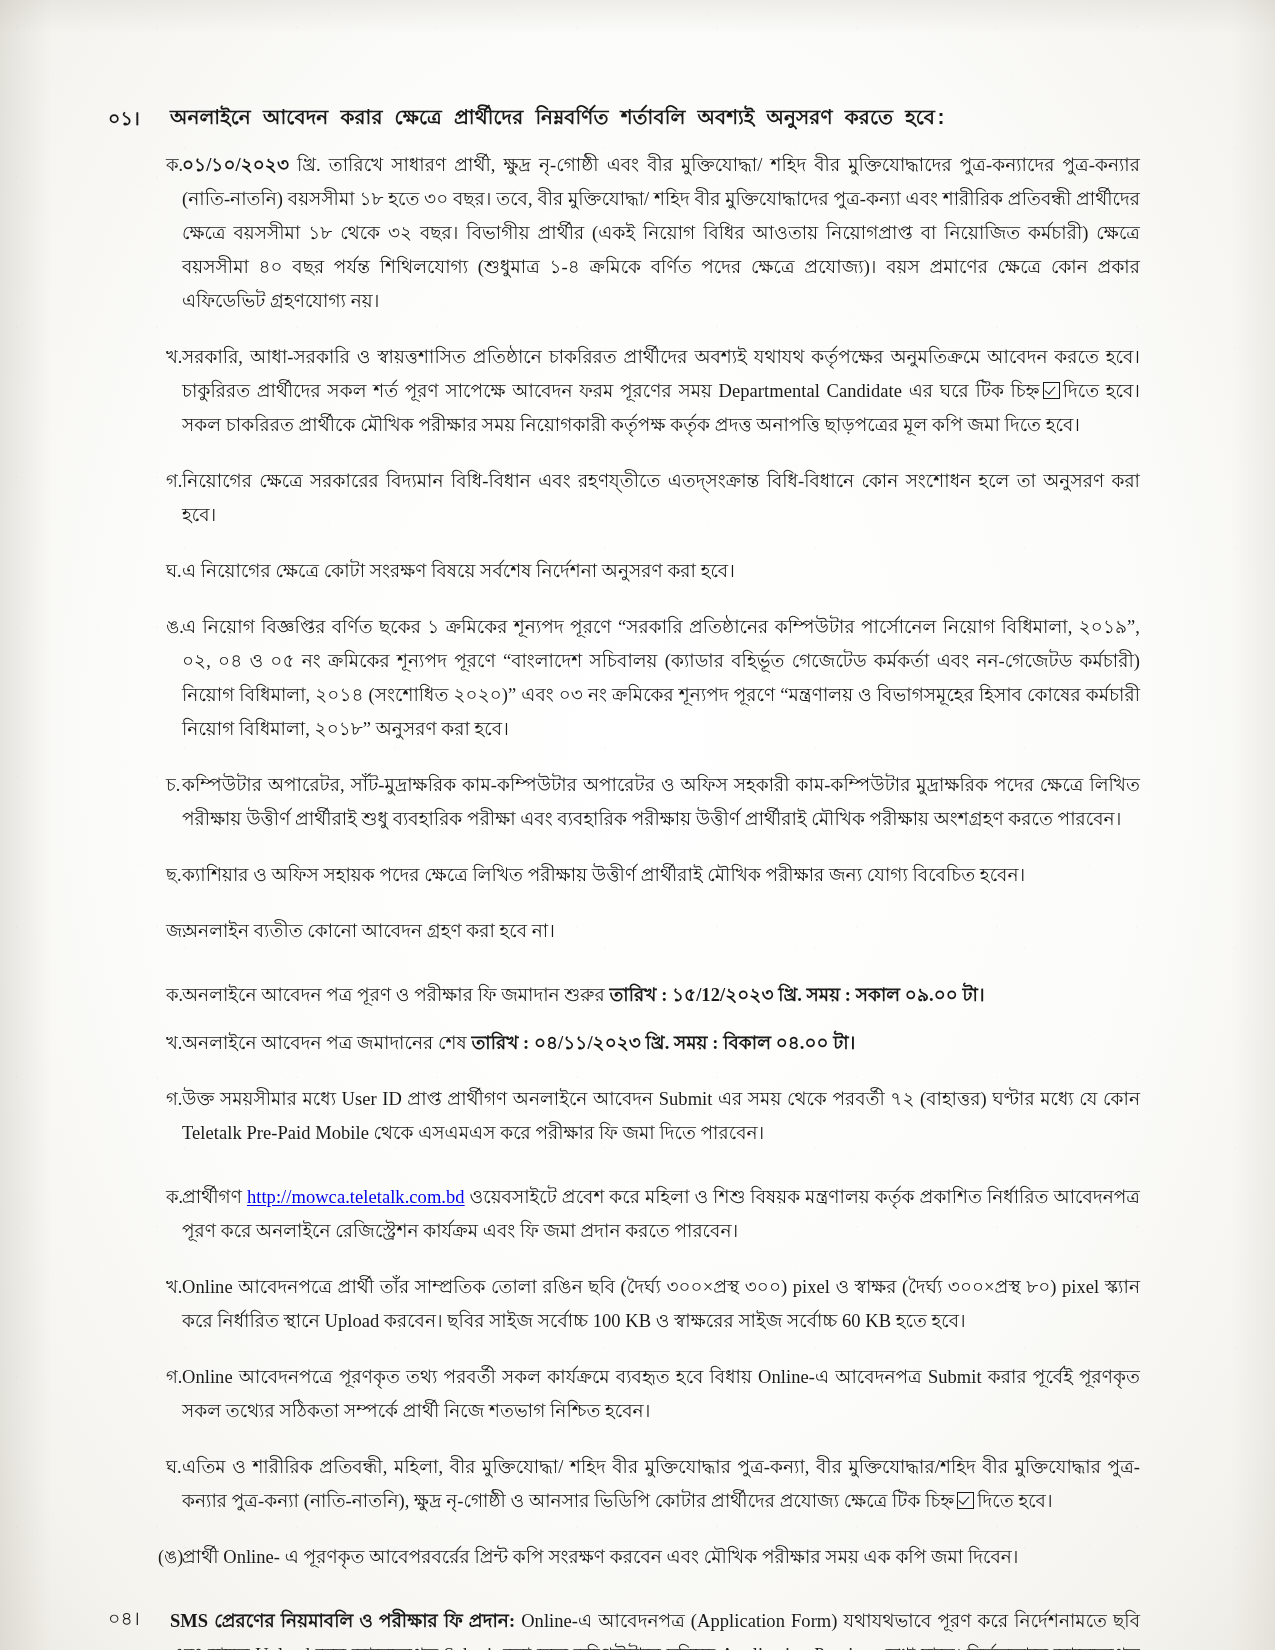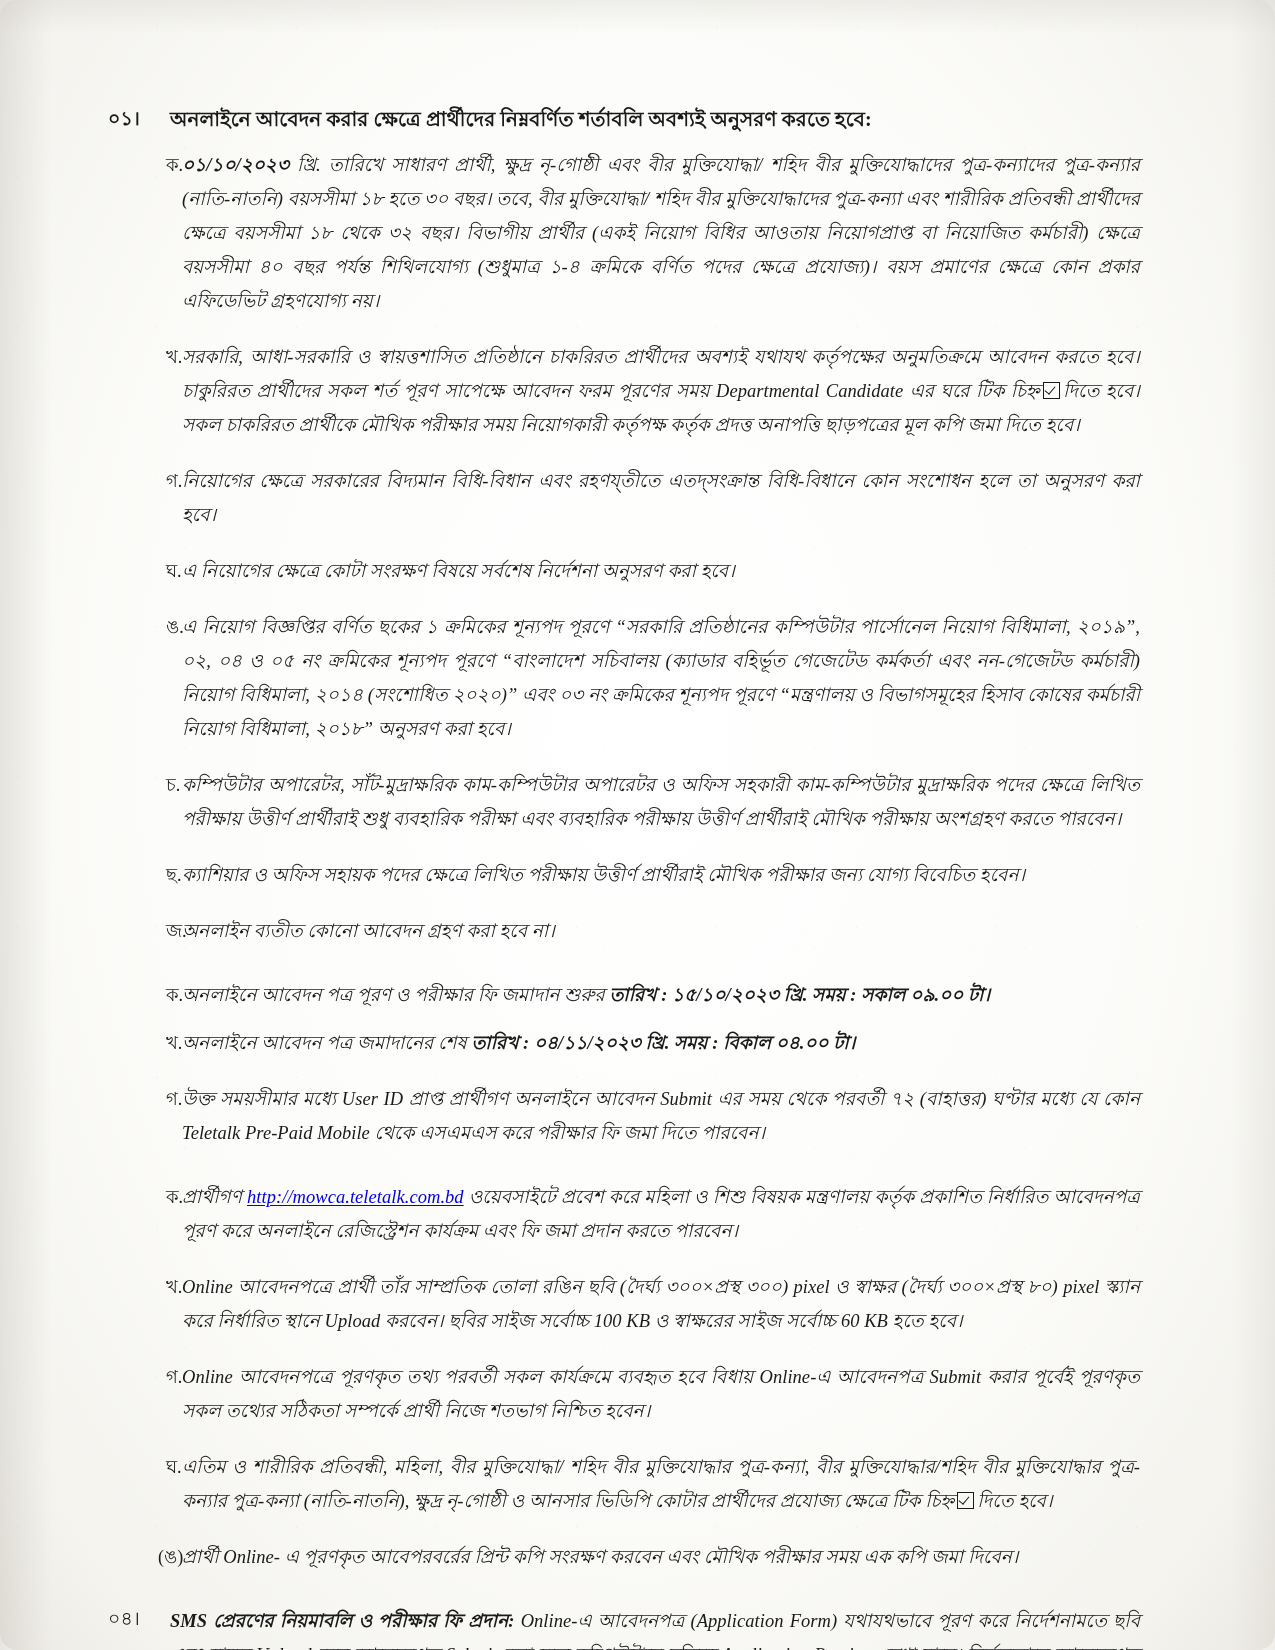--- a/index.html
+++ b/index.html
@@ -10,21 +10,20 @@
     font-family:"Liberation Serif","DejaVu Serif",serif;
     color:#1a1a1a;
     position:relative;
     overflow:hidden;
   }
   
   .page{
     position:absolute;inset:0;
     background:
       radial-gradient(ellipse at 50% 45%, #ffffff 0%, #fcfcfa 55%, #f4f3ee 88%, #eceae3 100%);
-    border-radius: 17px;
   }
   .scan-noise{
     position:absolute;inset:0;
     pointer-events:none;
     opacity:.40;
     background-image:
       radial-gradient(circle at 12% 18%, rgba(0,0,0,.05) 0 1px, transparent 1px),
       radial-gradient(circle at 73% 9%, rgba(0,0,0,.04) 0 1px, transparent 1px),
       radial-gradient(circle at 33% 62%, rgba(0,0,0,.035) 0 1px, transparent 1px),
       radial-gradient(circle at 88% 74%, rgba(0,0,0,.04) 0 1px, transparent 1px),
@@ -61,41 +60,41 @@
     font-size:19px;line-height:30px;
     font-weight:400;
     letter-spacing:.2px;
   }
   .sec-num.bold{font-weight:700;}
   .sec-body{flex:1;min-width:0;}
   .sec-title{
     font-size:20px;line-height:30px;
     font-weight:700;
     letter-spacing:.1px;
+    font-family:Liberation Mono, monospace;
   }
 
   
   .sub{display:flex;align-items:flex-start;}
   .sub-mark{
     width:74px;flex:0 0 74px;
     font-size:18px;line-height:34px;
     font-weight:400;
     padding-left:58px;
     box-sizing:border-box;
   }
   .sub-mark.narrow{padding-left:50px;}
   .sub-text{
     flex:1;min-width:0;
     font-size:18.5px;
     line-height:34px;
     text-align:justify;
     text-justify:inter-word;
     hyphens:none;
     letter-spacing:.05px;
-    font-style:italic;
   }
   .sub-text.lastline-left{text-align-last:left;}
 
   .gap-sm{height:14px;}
   .gap-md{height:22px;}
   .gap-lg{height:30px;}
 
   b,strong{font-weight:700;}
   .url{
     text-decoration:underline;
@@ -191,21 +190,21 @@
     <div class="sub">
       <div class="sub-mark">জ.</div>
       <div class="sub-text lastline-left">অনলাইন ব্যতীত কোনো আবেদন গ্রহণ করা হবে না।</div>
     </div>
 
     <div class="gap-lg"></div>
 
 
     <div class="sub">
       <div class="sub-mark">ক.</div>
-      <div class="sub-text lastline-left"><span>অনলাইনে আবেদন পত্র পূরণ ও পরীক্ষার ফি জমাদান শুরুর </span><b>তারিখ : ১৫/১০/২০২৩ খ্রি. সময় : সকাল ০৯.০০ টা।</b></div>
+      <div class="sub-text lastline-left"><span>অনলাইনে আবেদন পত্র পূরণ ও পরীক্ষার ফি জমাদান শুরুর </span><b>তারিখ : ১৫/12/২০২৩ খ্রি. সময় : সকাল ০৯.০০ টা।</b></div>
     </div>
 
     <div class="gap-sm"></div>
 
     <div class="sub">
       <div class="sub-mark">খ.</div>
       <div class="sub-text lastline-left"><span>অনলাইনে আবেদন পত্র জমাদানের শেষ </span><b>তারিখ : ০৪/১১/২০২৩ খ্রি. সময় : বিকাল ০৪.০০ টা।</b></div>
     </div>
 
     <div class="gap-md"></div>

